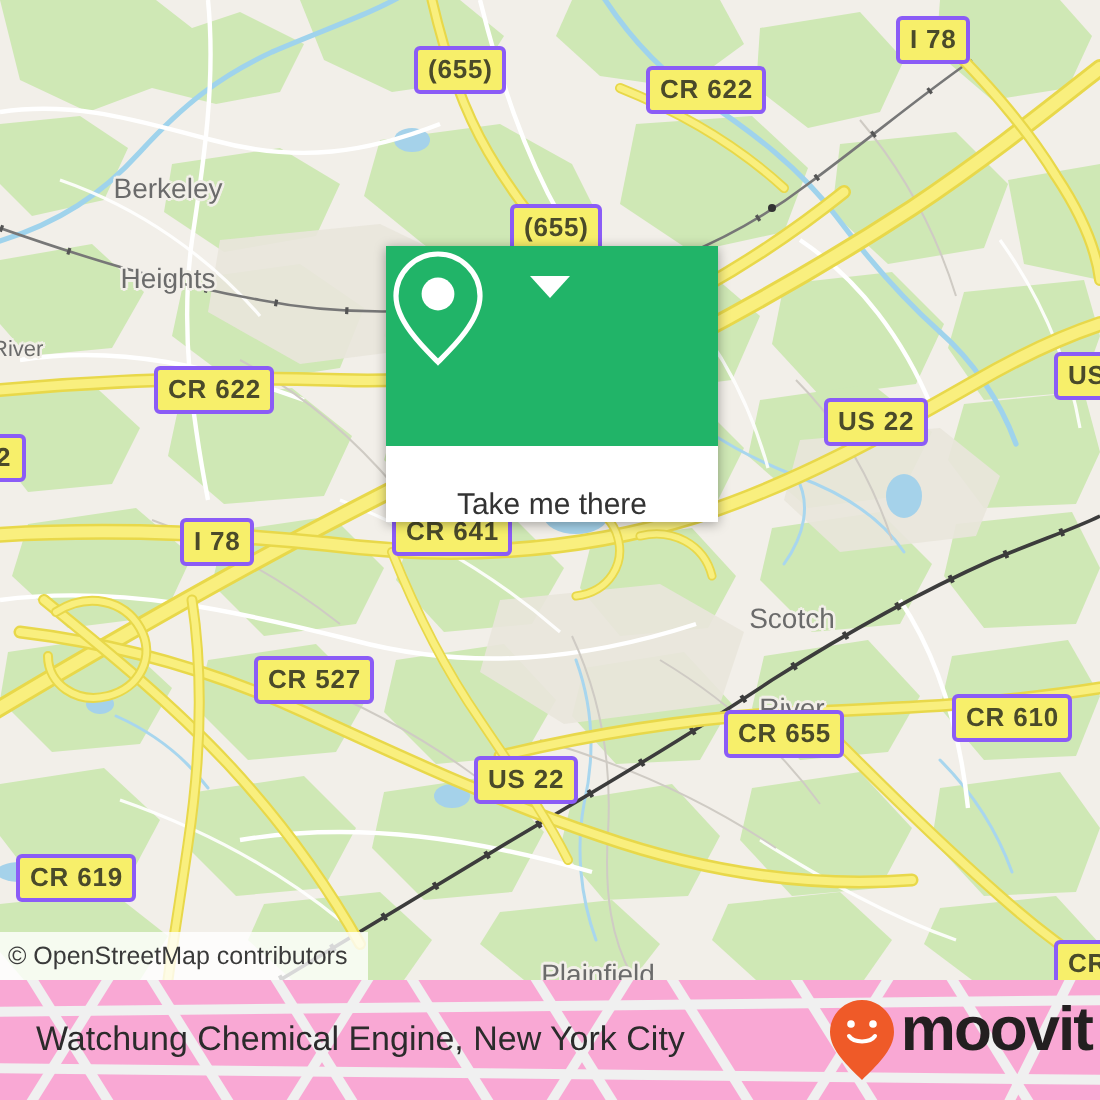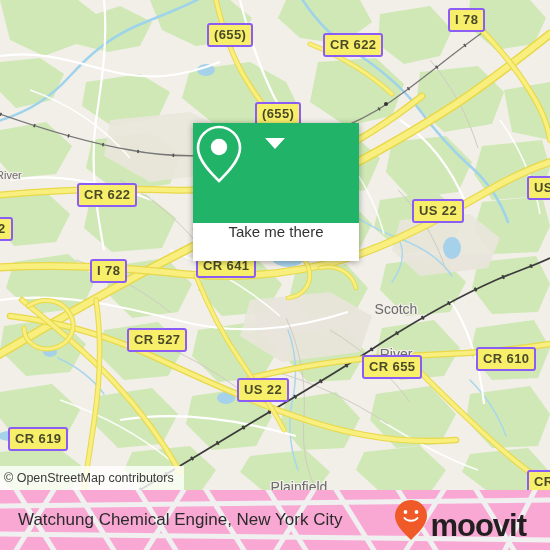--- a/index.html
+++ b/index.html
@@ -58,21 +58,21 @@
     filter: drop-shadow(0 1px 3px rgba(0,0,0,.35));
   }
   .popup-head {
     height: 100px;
     background: #21b468;
     display: flex; align-items: center; justify-content: center;
   }
   .popup-foot {
     height: 38px;
     background: #ffffff;
-    display: flex; align-items: flex-start; justify-content: center;
+    display: flex; align-items: flex-end; justify-content: center;
     color: #333333;
     font-size: 15px;
   }
   .popup-tail {
     position: absolute;
     left: 50%; top: 138px;
     width: 0; height: 0;
     margin-left: -10px;
     border-left: 10px solid transparent;
     border-right: 10px solid transparent;
@@ -107,23 +107,23 @@
   }
   .footer-title {
     position: relative;
     margin-left: 18px;
     color: #2b2b2b;
     font-size: 17px;
     white-space: nowrap;
   }
   .brand {
     position: absolute;
-    right: 24px; top: 50%;
+    right: 4px; top: 50%;
     transform: translateY(-50%);
-    display: flex; align-items: flex-end; gap: 2px;
+    display: flex; align-items: flex-start; gap: 2px;
   }
   .brand-word {
     color: #231f20;
     font-size: 31px;
     font-weight: bold;
     letter-spacing: -1px;
     line-height: 1;
   }
 </style>
 </head>
@@ -305,20 +305,24 @@
           <path d="M320,268 C336,264 352,272 356,288" stroke="#f9ef7e" stroke-width="2.8"></path>
         </g>
 
         <g fill="#333333">
           <circle cx="386" cy="104" r="2"></circle>
           <circle cx="530" cy="186" r="2"></circle>
         </g>
       </g>
     </svg>
 
+    <div class="place" style="left:24px; top:57px; width:120px;">
+      <div>Berkeley</div>
+      <div>Heights</div>
+    </div>
     <div class="place" style="left:340px; top:272px; width:112px;">
       <div>Scotch</div>
       <div>River</div>
     </div>
     <div class="place" style="left:244px; top:450px; width:110px;">
       <div>Plainfield</div>
     </div>
     <div class="place small" style="left:-4px; top:138px; width:48px; text-align:left;">
       <div>River</div>
     </div>

